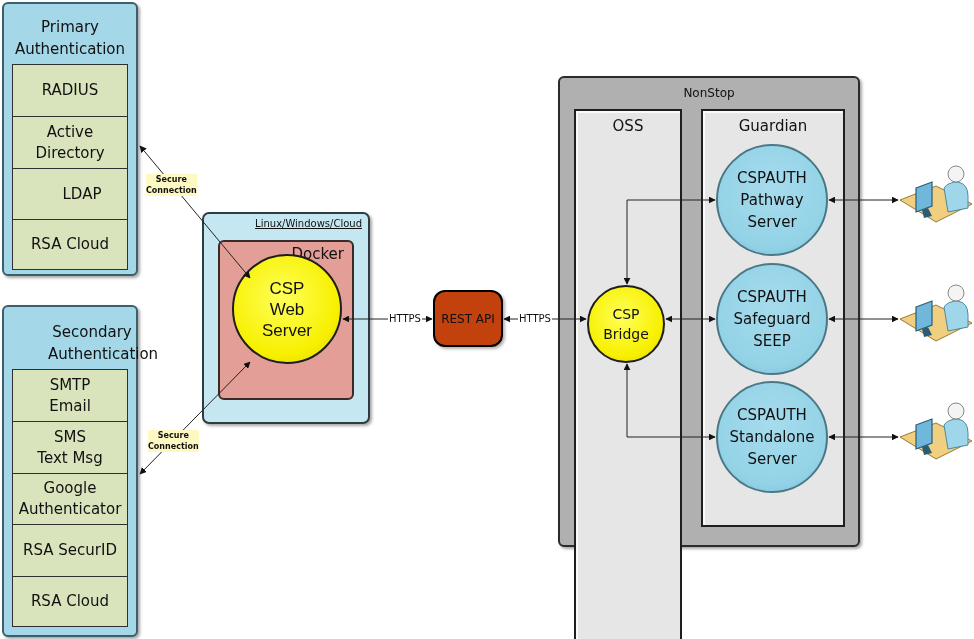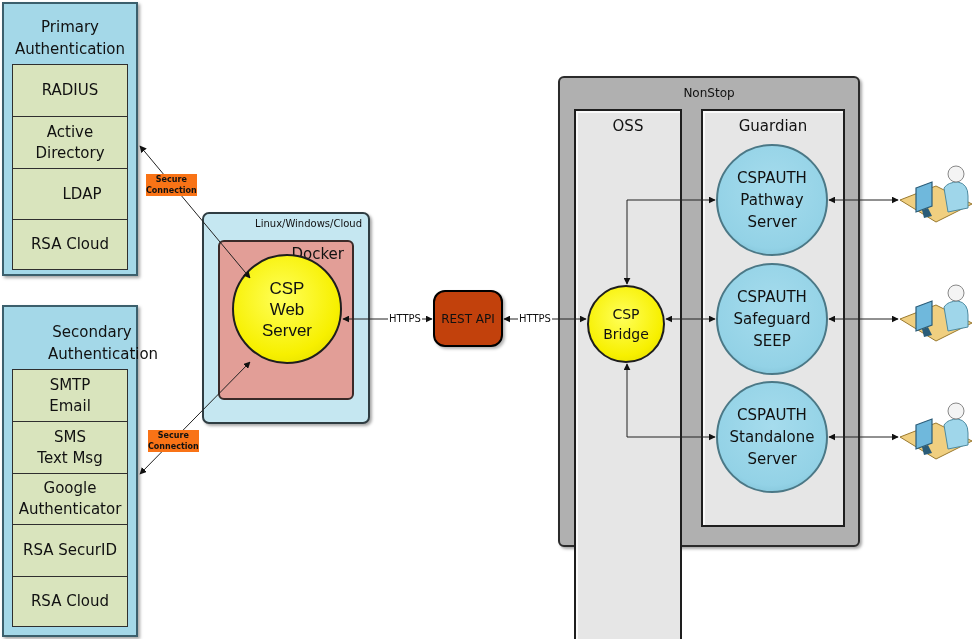--- a/index.html
+++ b/index.html
@@ -2,36 +2,36 @@
 <html><head>
 <meta charset="utf-8">
 <style>
   html, body { margin:0; padding:0; background:#ffffff; }
   body { width:974px; height:639px; position:relative; overflow:hidden;
          font-family:"DejaVu Sans", sans-serif; color:#111; }
   .abs { position:absolute; }
 
   
   .auth-panel { position:absolute; background:#a4d8e8; border:2px solid #3b5f6c;
-                border-radius:0; box-shadow:2px 2px 3px rgba(0,0,0,0.35);
+                border-radius:6px; box-shadow:2px 2px 3px rgba(0,0,0,0.35);
                 box-sizing:border-box; }
   .auth-title { position:absolute; left:0; right:0; text-align:center;
                 font-size:15px; line-height:22px; font-family:"DejaVu Sans", sans-serif; }
   .auth-list { position:absolute; left:8px; right:8px; background:#d9e4bd;
                border:1px solid #2f2f2f; box-sizing:border-box; }
   .auth-item { border-top:1px solid #2f2f2f; display:flex; align-items:center;
                justify-content:center; text-align:center; font-size:15px;
                line-height:21px; box-sizing:border-box; white-space:pre-line; }
   .auth-item:first-child { border-top:none; }
 
   
   .host { left:202px; top:212px; width:168px; height:212px; background:#c5e7f1;
           border:2px solid #2f3d42; border-radius:7px; box-sizing:border-box;
           box-shadow:2px 2px 3px rgba(0,0,0,0.35); }
-  .host-label { position:absolute; right:6px; top:4px; font-size:10px; }
+  .host-label { position:absolute; right:6px; top:4px; font-size:10px;text-decoration:underline; }
   .docker { position:absolute; left:14px; top:26px; width:136px; height:160px;
             background:#e29e97; border:2px solid #3a2a28; border-radius:6px;
             box-sizing:border-box; }
   .docker-label { position:absolute; right:8px; top:3px; font-size:15px; }
 
   .circle { position:absolute; border-radius:50%; display:flex; align-items:center;
             justify-content:center; text-align:center; box-sizing:border-box;
             white-space:pre-line; }
   .yellow { background:radial-gradient(circle at 45% 40%, #ffff5a 0%, #f7f000 65%, #d9d200 100%);
             border:2px solid #1e1e1e; }
@@ -53,21 +53,21 @@
              box-shadow:2px 2px 3px rgba(0,0,0,0.35); }
   .nonstop-label { position:absolute; left:0; right:0; top:8px; text-align:center; font-size:12px; }
   .pane { position:absolute; background:#e6e6e6; border:2px solid #1e1e1e; box-sizing:border-box;
           box-shadow: inset 2px 2px 0 #fafafa; }
   .pane-label { position:absolute; left:0; right:0; top:6px; text-align:center; font-size:15px; }
 
   .bridge { left:587px; top:285px; width:78px; height:78px; font-size:14px; line-height:20px; }
   .auth-node { width:112px; height:112px; font-size:15px; line-height:22px; }
 
   .conn-label { position:absolute; font-size:8px; font-weight:bold; text-align:center;
-                line-height:11px; background:#f97316; white-space:pre-line; }
+                line-height:11px; background:#fef9c3; white-space:pre-line; }
 
   svg.lines { position:absolute; left:0; top:0; width:974px; height:639px; pointer-events:none; }
   .user { position:absolute; width:78px; height:70px; }
 </style>
 </head>
 <body>
 
 <div class="auth-panel" style="left:2px; top:2px; width:136px; height:274px;">
   <div class="auth-title" style="top:12px; white-space:pre-line;">Primary
 Authentication</div>

